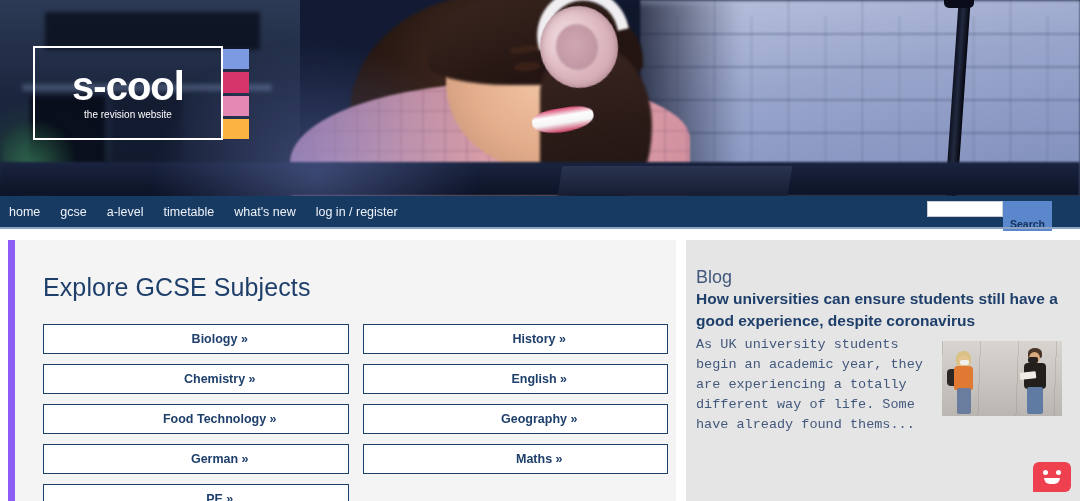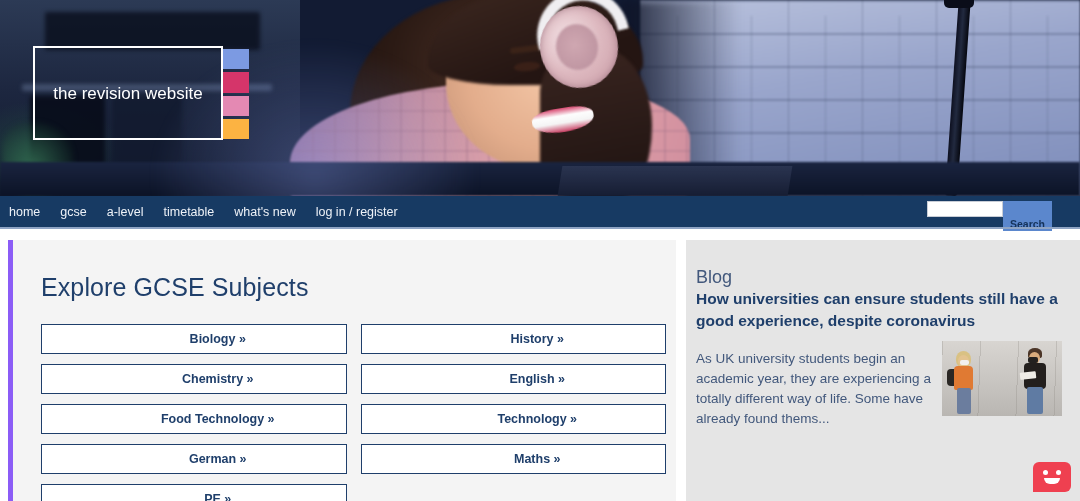--- a/index.html
+++ b/index.html
@@ -172,21 +172,21 @@
   .logo-box {
     position: absolute; inset: 0; width: 190px; height: 94px;
     border: 2px solid #ffffff;
     display: flex; flex-direction: column;
     align-items: center; justify-content: center;
   }
   .logo-word {
     color: #ffffff; font-size: 40px; font-weight: 700;
     letter-spacing: -1px; line-height: 1; margin-bottom: 4px;
   }
-  .logo-tag { color: #ffffff; font-size: 17px; line-height: 1; }
+  .logo-tag { color: #ffffff; font-size: 10px; line-height: 1; }
   .logo-bars {
     position: absolute; left: 190px; top: 3px; width: 26px; height: 90px;
     display: flex; flex-direction: column; gap: 3px;
   }
   .logo-bars span { display: block; flex: 1; }
 
   
   .navbar {
     position: absolute; left: 0; top: 196px; width: 1080px; height: 32px;
     background: #173a63;
@@ -214,21 +214,21 @@
   }
   .nav-underline {
     position: absolute; left: 0; top: 227px; width: 1080px; height: 2px;
     background: #8fa4c4;
   }
 
   
   .main-panel {
     position: absolute; left: 8px; top: 240px; width: 668px; height: 261px;
     background: #f4f4f4;
-    border-left: 5px solid #8b5cf6;
+    border-left: 7px solid #8b5cf6;
   }
   .panel-title {
     margin: 33px 0 0 28px; color: #1f3f6b;
     font-size: 25px; font-weight: 400; letter-spacing: .1px;
   }
   .subject-grid {
     margin: 22px 0 0 28px; width: 625px;
     display: grid; grid-template-columns: 1fr 1fr;
     column-gap: 14px; row-gap: 10px;
   }
@@ -243,22 +243,22 @@
   .blog-panel {
     position: absolute; left: 686px; top: 240px; width: 394px; height: 261px;
     background: #e5e5e5; padding: 27px 18px 0 10px;
   }
   .blog-label { color: #42587c; font-size: 18px; font-weight: 400; }
   .blog-headline {
     margin-top: 24px; width: 250px;
     color: #1f3f6b; font-size: 15.5px; font-weight: 700; line-height: 1.42;
   }
   .blog-excerpt {
-    margin-top: 17px; width: 240px;
-    color: #42587c; font-size: 13.5px; line-height: 1.48;
+    margin-top: 3px; width: 240px;
+    color: #42587c; font-size: 13.5px; line-height: 1.48; font-family: Liberation Mono, monospace;
   }
   .blog-thumb {
     position: absolute; left: 256px; top: 101px; width: 120px; height: 75px;
     overflow: hidden; background: #cfccc8;
   }
   .bt-wall {
     position: absolute; inset: 0;
     background:
       repeating-linear-gradient(92deg, rgba(140,136,130,.30) 0 1px, transparent 1px 38px),
       linear-gradient(180deg, #d8d5d1 0%, #c6c3bf 60%, #b9b6b2 100%);
@@ -330,20 +330,21 @@
         <div class="earcup-in"></div>
       </div>
 
       <div class="desk"></div>
       <div class="laptop"></div>
       <div class="glow"></div>
     </div>
 
     <div class="logo">
       <div class="logo-box">
+        <div class="logo-word">s-cool</div>
         <div class="logo-tag">the revision website</div>
       </div>
       <div class="logo-bars">
         <span style="background:#7c9ae2"></span>
         <span style="background:#d5356a"></span>
         <span style="background:#e489b3"></span>
         <span style="background:#fcb342"></span>
       </div>
     </div>
   </div>
@@ -365,21 +366,21 @@
   <div class="nav-underline"></div>
 
   <div class="main-panel">
     <h1 class="panel-title">Explore GCSE Subjects</h1>
     <div class="subject-grid">
       <div class="subject-btn">Biology »</div>
       <div class="subject-btn">History »</div>
       <div class="subject-btn">Chemistry »</div>
       <div class="subject-btn">English »</div>
       <div class="subject-btn">Food Technology »</div>
-      <div class="subject-btn">Technology »</div>
+      <div class="subject-btn">Geography »</div>
       <div class="subject-btn">German »</div>
       <div class="subject-btn">Maths »</div>
       <div class="subject-btn">PE »</div>
     </div>
   </div>
 
   <div class="blog-panel">
     <div class="blog-label">Blog</div>
     <a class="blog-headline">How universities can ensure students still have a good experience, despite coronavirus</a>
     <div class="blog-excerpt">As UK university students begin an academic year, they are experiencing a totally different way of life. Some have already found thems...</div>

